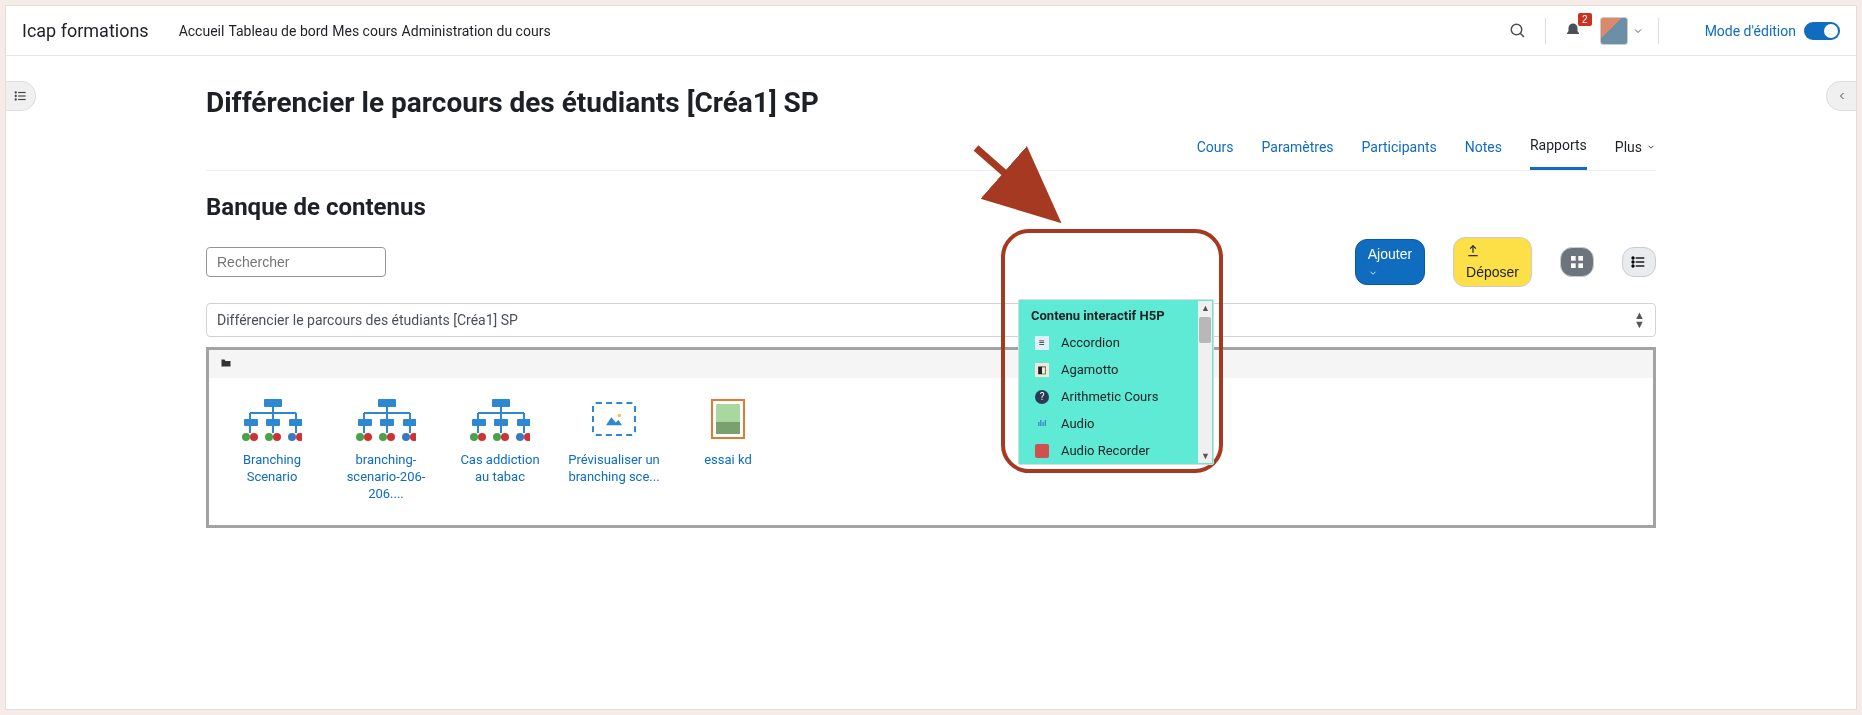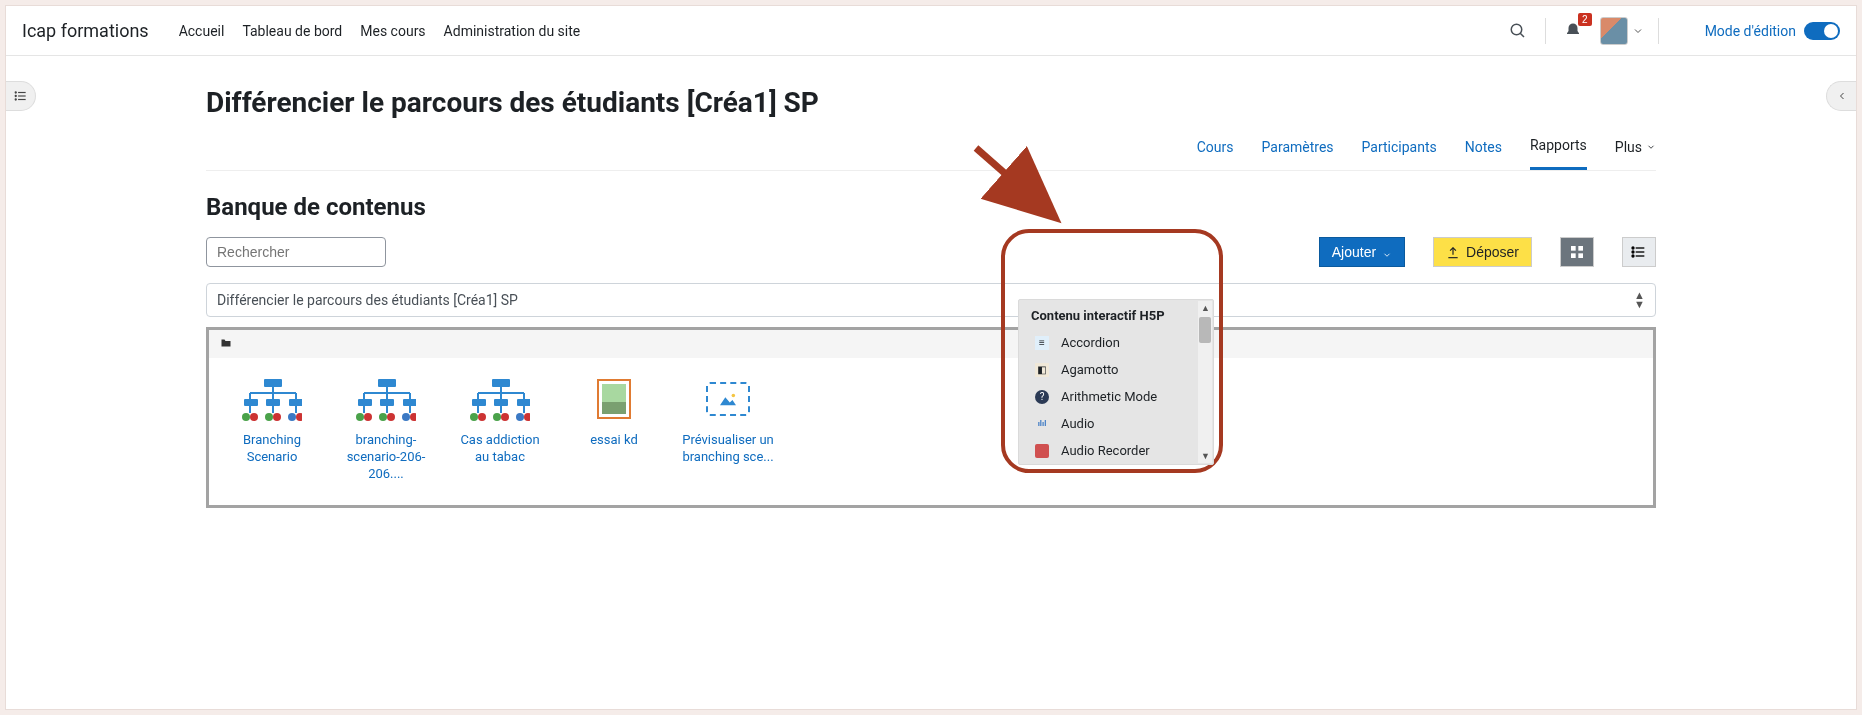--- a/index.html
+++ b/index.html
@@ -31,21 +31,21 @@
     gap: 20px;
   }
   .brand {
     font-size: 18px;
     color: #1d2125;
     font-weight: 400;
     margin-right: 10px;
   }
   .topnav {
     display: flex;
-    gap: 18px;
+    gap: 4px;
     align-items: center;
   }
   .topnav a {
     color: #1d2125;
     text-decoration: none;
     font-size: 14px;
   }
   .topbar-right {
     margin-left: auto;
     display: flex;
@@ -168,28 +168,29 @@
   .search-input {
     width: 180px;
     padding: 6px 10px;
     border: 1px solid #8f959e;
     border-radius: 4px;
     font-size: 14px;
   }
   .spacer { flex: 1; }
   .btn {
     display: inline-flex;
-    align-items: flex-end;
+    align-items: flex-start;
     gap: 6px;
     padding: 6px 12px;
-    border-radius: 0;
+    border-radius: 12px;
     font-size: 14px;
     border: 1px solid transparent;
     cursor: pointer;
     text-decoration: none;
+    flex-direction: column;
   }
   .btn-primary { background: #0f6cbf; color: #fff; border-color:#0a5a9e;}
   .btn-secondary { background: #fde047; color: #1d2125; border-color:#ccc;}
   .btn-icononly { background: #e9ecef; border:1px solid #ccc; padding:6px 8px;}
   .btn-icononly.active { background:#6c757d; color:#fff;}
   .context-select {
     display: flex;
     align-items: center;
     justify-content: space-between;
     border: 1px solid #ced4da;
@@ -247,21 +248,21 @@
   .prev-thumb { width:44px; height:34px; border:2px dashed #2e88d1; border-radius:4px; display:flex; align-items:center; justify-content:center; color:#2e88d1;}
   
   .dropdown-wrap {
     position: absolute;
     top: 237px;
     left: 1012px;
     width: 200px;
     z-index: 5;
   }
   .dropdown-panel {
-    background: #e5e5e5;
+    background: #5eead4;
     border: 1px solid #dadada;
     border-radius: 2px;
     width: 196px;
     font-size: 13px;
     position: relative;
   }
   .dd-header {
     font-weight: 700;
     padding: 8px 12px 6px;
     color: #1d2125;
@@ -320,21 +321,21 @@
 <body>
 
 <div class="frame">
 
   <div class="topbar">
     <div class="brand">Icap formations</div>
     <nav class="topnav">
       <a href="#">Accueil</a>
       <a href="#">Tableau de bord</a>
       <a href="#">Mes cours</a>
-      <a href="#">Administration du site</a>
+      <a href="#">Administration du cours</a>
     </nav>
     <div class="topbar-right">
       <button class="icon-btn">
         <svg width="18" height="18" viewBox="0 0 24 24" fill="none" stroke="currentColor" stroke-width="2">
             <circle cx="10" cy="10" r="7"></circle>
             <line x1="20" y1="20" x2="15" y2="15"></line>
           </svg>
       </button>
       <div class="divider-v"></div>
       <button class="icon-btn bell-wrap">
@@ -514,56 +515,56 @@
               <circle class="dot g" cx="27" cy="40"></circle>
                 <circle class="dot r" cx="35" cy="40"></circle>
               <circle class="dot b" cx="50" cy="40"></circle>
                 <circle class="dot r" cx="58" cy="40"></circle>
             </svg>
           </div>
           <div class="label">Cas addiction au tabac</div>
         </div>
         <div class="card">
           <div class="thumb">
-            <div class="essai-thumb">
-                <div class="essai-inner"></div>
-              </div>
-          </div>
-          <div class="label">essai kd</div>
-        </div>
-        <div class="card">
-          <div class="thumb">
             <div class="prev-thumb">
               <svg width="22" height="16" viewBox="0 0 24 18" fill="#2e88d1">
                   <polygon points="3,16 9,7 14,13 17,10 21,16"></polygon>
                   <circle cx="18" cy="5" r="2" fill="#f4c542"></circle>
                 </svg>
             </div>
           </div>
           <div class="label">Prévisualiser un branching sce...</div>
         </div>
+        <div class="card">
+          <div class="thumb">
+            <div class="essai-thumb">
+                <div class="essai-inner"></div>
+              </div>
+          </div>
+          <div class="label">essai kd</div>
+        </div>
       </div>
     </div>
   </div>
 
   <div class="dropdown-wrap">
     <div style="height:56px"></div>
     <div class="dropdown-panel">
       <div class="dd-header">Contenu interactif H5P</div>
       <div class="dd-item">
         <span class="dd-icon" style="background:#e0effa">≡</span>
         <span>Accordion</span>
       </div>
       <div class="dd-item">
         <span class="dd-icon" style="background:#f0e8d8">◧</span>
         <span>Agamotto</span>
       </div>
       <div class="dd-item">
         <span class="dd-icon" style="background:#2b3a55;color:#fff;border-radius:50%">?</span>
-        <span>Arithmetic Mode</span>
+        <span>Arithmetic Cours</span>
       </div>
       <div class="dd-item">
         <span class="dd-icon" style="color:#3b79c4;font-size:8px;font-weight:bold">ılıl</span>
         <span>Audio</span>
       </div>
       <div class="dd-item">
         <span class="dd-icon" style="background:#d05050;border-radius:2px"></span>
         <span>Audio Recorder</span>
       </div>
       <div class="scrollbar">

